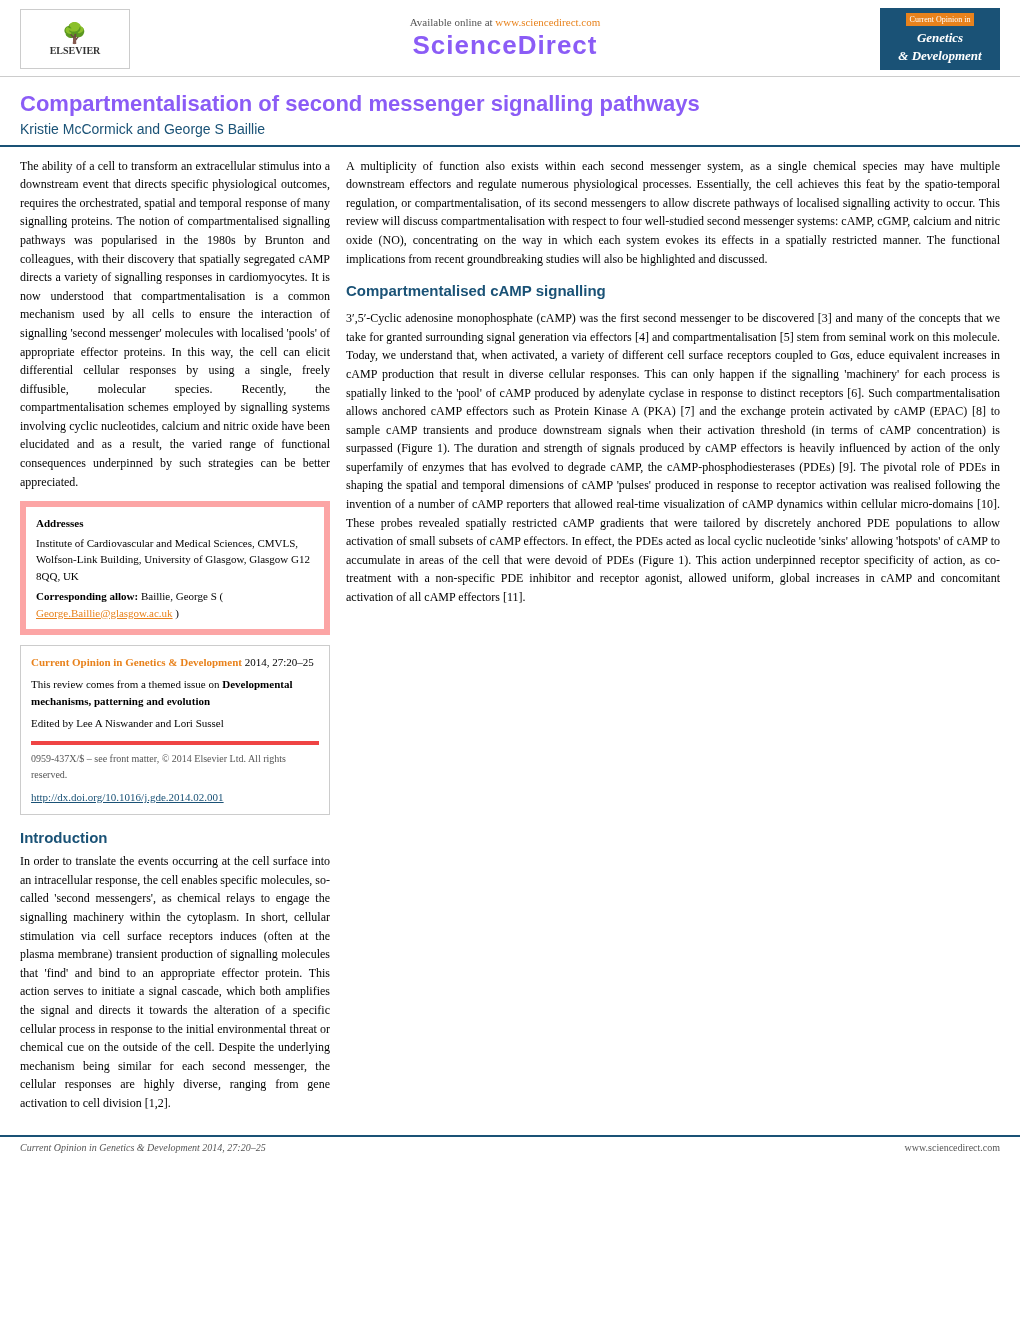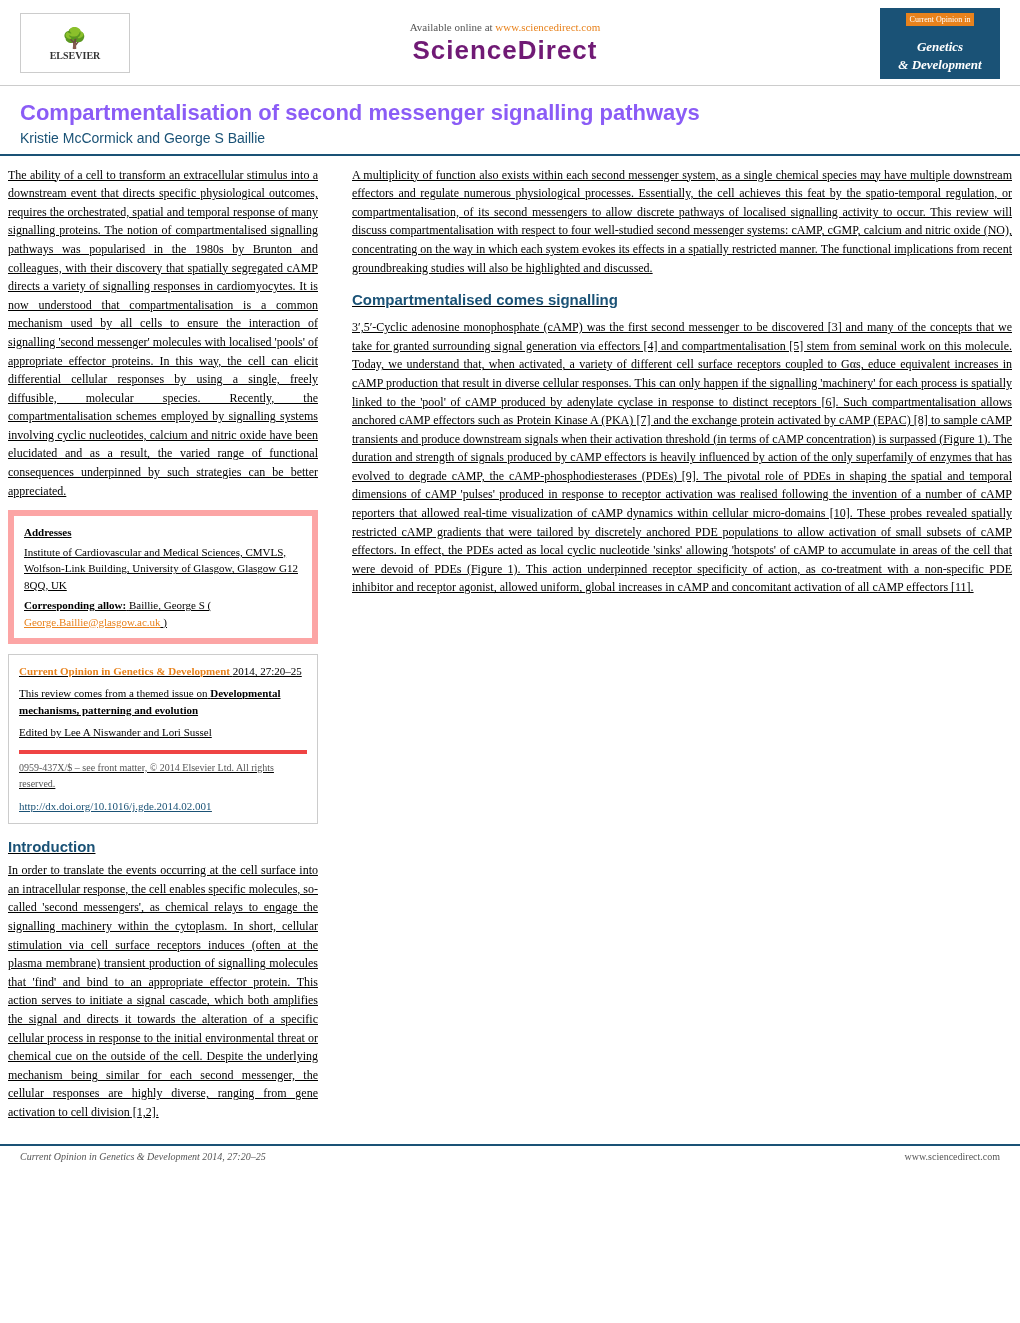--- a/index.html
+++ b/index.html
@@ -47,39 +47,39 @@
       color: #555;
       margin-bottom: 2px;
     }
     .available-text a {
       color: #e8821c;
       text-decoration: none;
     }
     .sciencedirect-title {
       font-size: 26px;
       font-weight: bold;
-      color: #701a75;
+      color: #8b5cf6;
       font-family: Arial, sans-serif;
       letter-spacing: 1px;
     }
     .header-journal {
       width: 120px;
       background: #1a5276;
       color: #fff;
       padding: 4px 6px;
       font-size: 10px;
       text-align: center;
       line-height: 1.4;
     }
     .journal-label {
       font-size: 8px;
       background: #e8821c;
       color: white;
       padding: 1px 4px;
-      margin-bottom: 12px;
+      margin-bottom: 3px;
       display: inline-block;
       font-family: Liberation Serif, serif;
     }
     .journal-name {
       font-size: 13px;
       font-weight: bold;
       font-style: italic;
     }
 
     
@@ -96,23 +96,22 @@
     }
     .article-authors {
       font-size: 14px;
       color: #1a5276;
       font-family: Arial, sans-serif;
     }
 
     
     .main-content {
       display: flex;
-      padding: 0 8px;
-      gap: 34px;
-      text-decoration: underline;
+      padding: 0 20px;
+      gap: 16px;
     }
     .left-col {
       width: 310px;
       flex-shrink: 0;
     }
     .right-col {
       flex: 1;
     }
 
     
@@ -280,21 +279,21 @@
     <div class="body-text">
       <p>In order to translate the events occurring at the cell surface into an intracellular response, the cell enables specific molecules, so-called 'second messengers', as chemical relays to engage the signalling machinery within the cytoplasm. In short, cellular stimulation via cell surface receptors induces (often at the plasma membrane) transient production of signalling molecules that 'find' and bind to an appropriate effector protein. This action serves to initiate a signal cascade, which both amplifies the signal and directs it towards the alteration of a specific cellular process in response to the initial environmental threat or chemical cue on the outside of the cell. Despite the underlying mechanism being similar for each second messenger, the cellular responses are highly diverse, ranging from gene activation to cell division [1,2].</p>
     </div>
   </div>
 
   <div class="right-col">
     <div class="body-text" style="margin-top:10px;">
       <p>A multiplicity of function also exists within each second messenger system, as a single chemical species may have multiple downstream effectors and regulate numerous physiological processes. Essentially, the cell achieves this feat by the spatio-temporal regulation, or compartmentalisation, of its second messengers to allow discrete pathways of localised signalling activity to occur. This review will discuss compartmentalisation with respect to four well-studied second messenger systems: cAMP, cGMP, calcium and nitric oxide (NO), concentrating on the way in which each system evokes its effects in a spatially restricted manner. The functional implications from recent groundbreaking studies will also be highlighted and discussed.</p>
     </div>
 
-    <div class="section-heading">Compartmentalised comes signalling</div>
+    <div class="section-heading">Compartmentalised cAMP signalling</div>
     <div class="body-text">
       <p>3′,5′-Cyclic adenosine monophosphate (cAMP) was the first second messenger to be discovered [3] and many of the concepts that we take for granted surrounding signal generation via effectors [4] and compartmentalisation [5] stem from seminal work on this molecule. Today, we understand that, when activated, a variety of different cell surface receptors coupled to Gαs, educe equivalent increases in cAMP production that result in diverse cellular responses. This can only happen if the signalling 'machinery' for each process is spatially linked to the 'pool' of cAMP produced by adenylate cyclase in response to distinct receptors [6]. Such compartmentalisation allows anchored cAMP effectors such as Protein Kinase A (PKA) [7] and the exchange protein activated by cAMP (EPAC) [8] to sample cAMP transients and produce downstream signals when their activation threshold (in terms of cAMP concentration) is surpassed (Figure 1). The duration and strength of signals produced by cAMP effectors is heavily influenced by action of the only superfamily of enzymes that has evolved to degrade cAMP, the cAMP-phosphodiesterases (PDEs) [9]. The pivotal role of PDEs in shaping the spatial and temporal dimensions of cAMP 'pulses' produced in response to receptor activation was realised following the invention of a number of cAMP reporters that allowed real-time visualization of cAMP dynamics within cellular micro-domains [10]. These probes revealed spatially restricted cAMP gradients that were tailored by discretely anchored PDE populations to allow activation of small subsets of cAMP effectors. In effect, the PDEs acted as local cyclic nucleotide 'sinks' allowing 'hotspots' of cAMP to accumulate in areas of the cell that were devoid of PDEs (Figure 1). This action underpinned receptor specificity of action, as co-treatment with a non-specific PDE inhibitor and receptor agonist, allowed uniform, global increases in cAMP and concomitant activation of all cAMP effectors [11].</p>
     </div>
   </div>
 
 </div>
 
 <div class="footer">
   <div class="footer-left">Current Opinion in Genetics &amp; Development 2014, 27:20–25</div>
   <div class="footer-right">www.sciencedirect.com</div>

